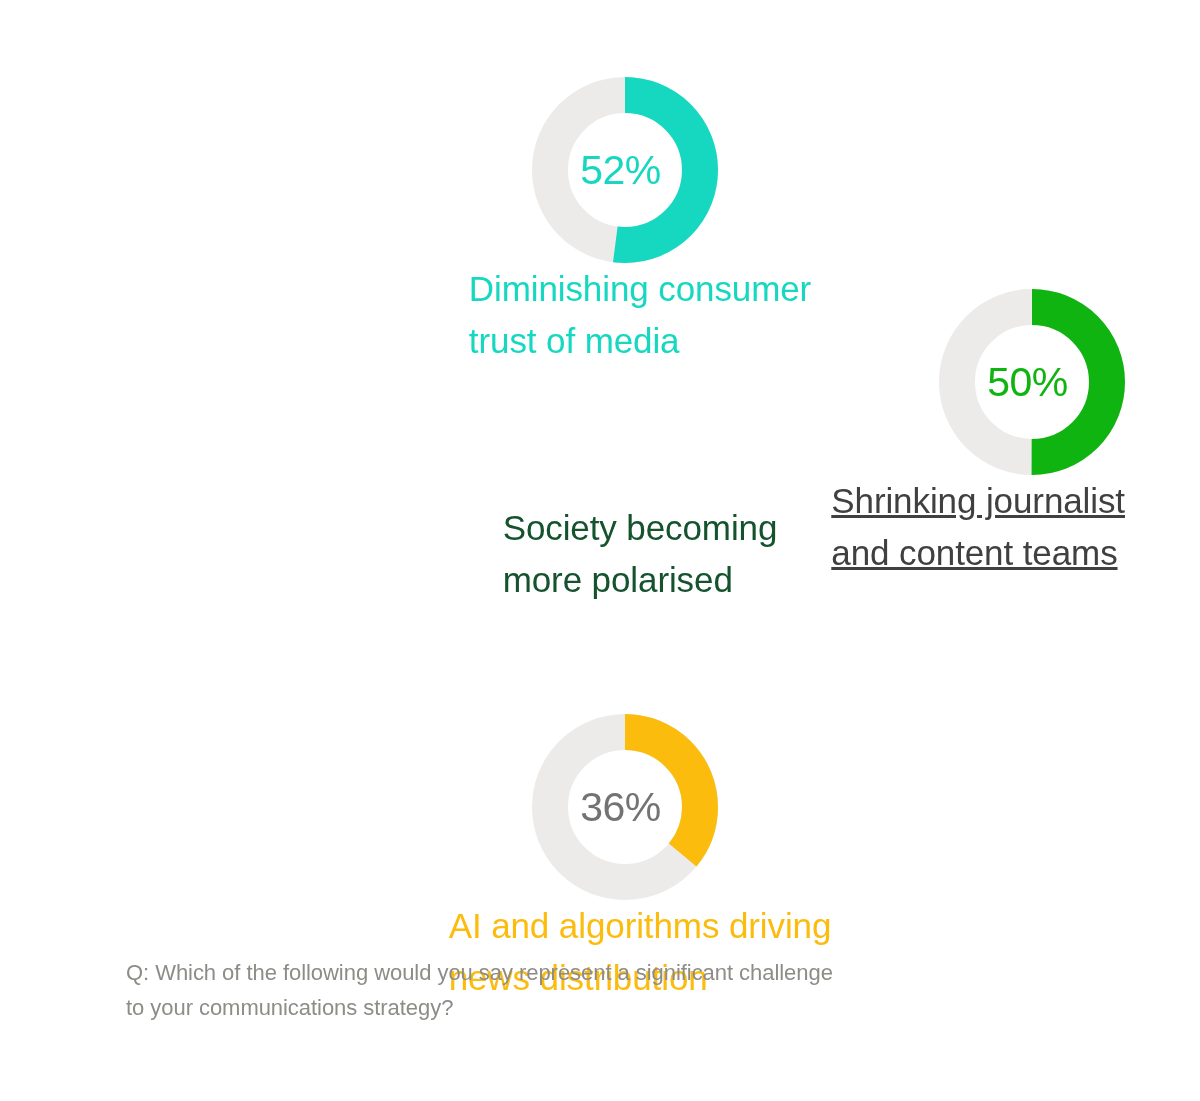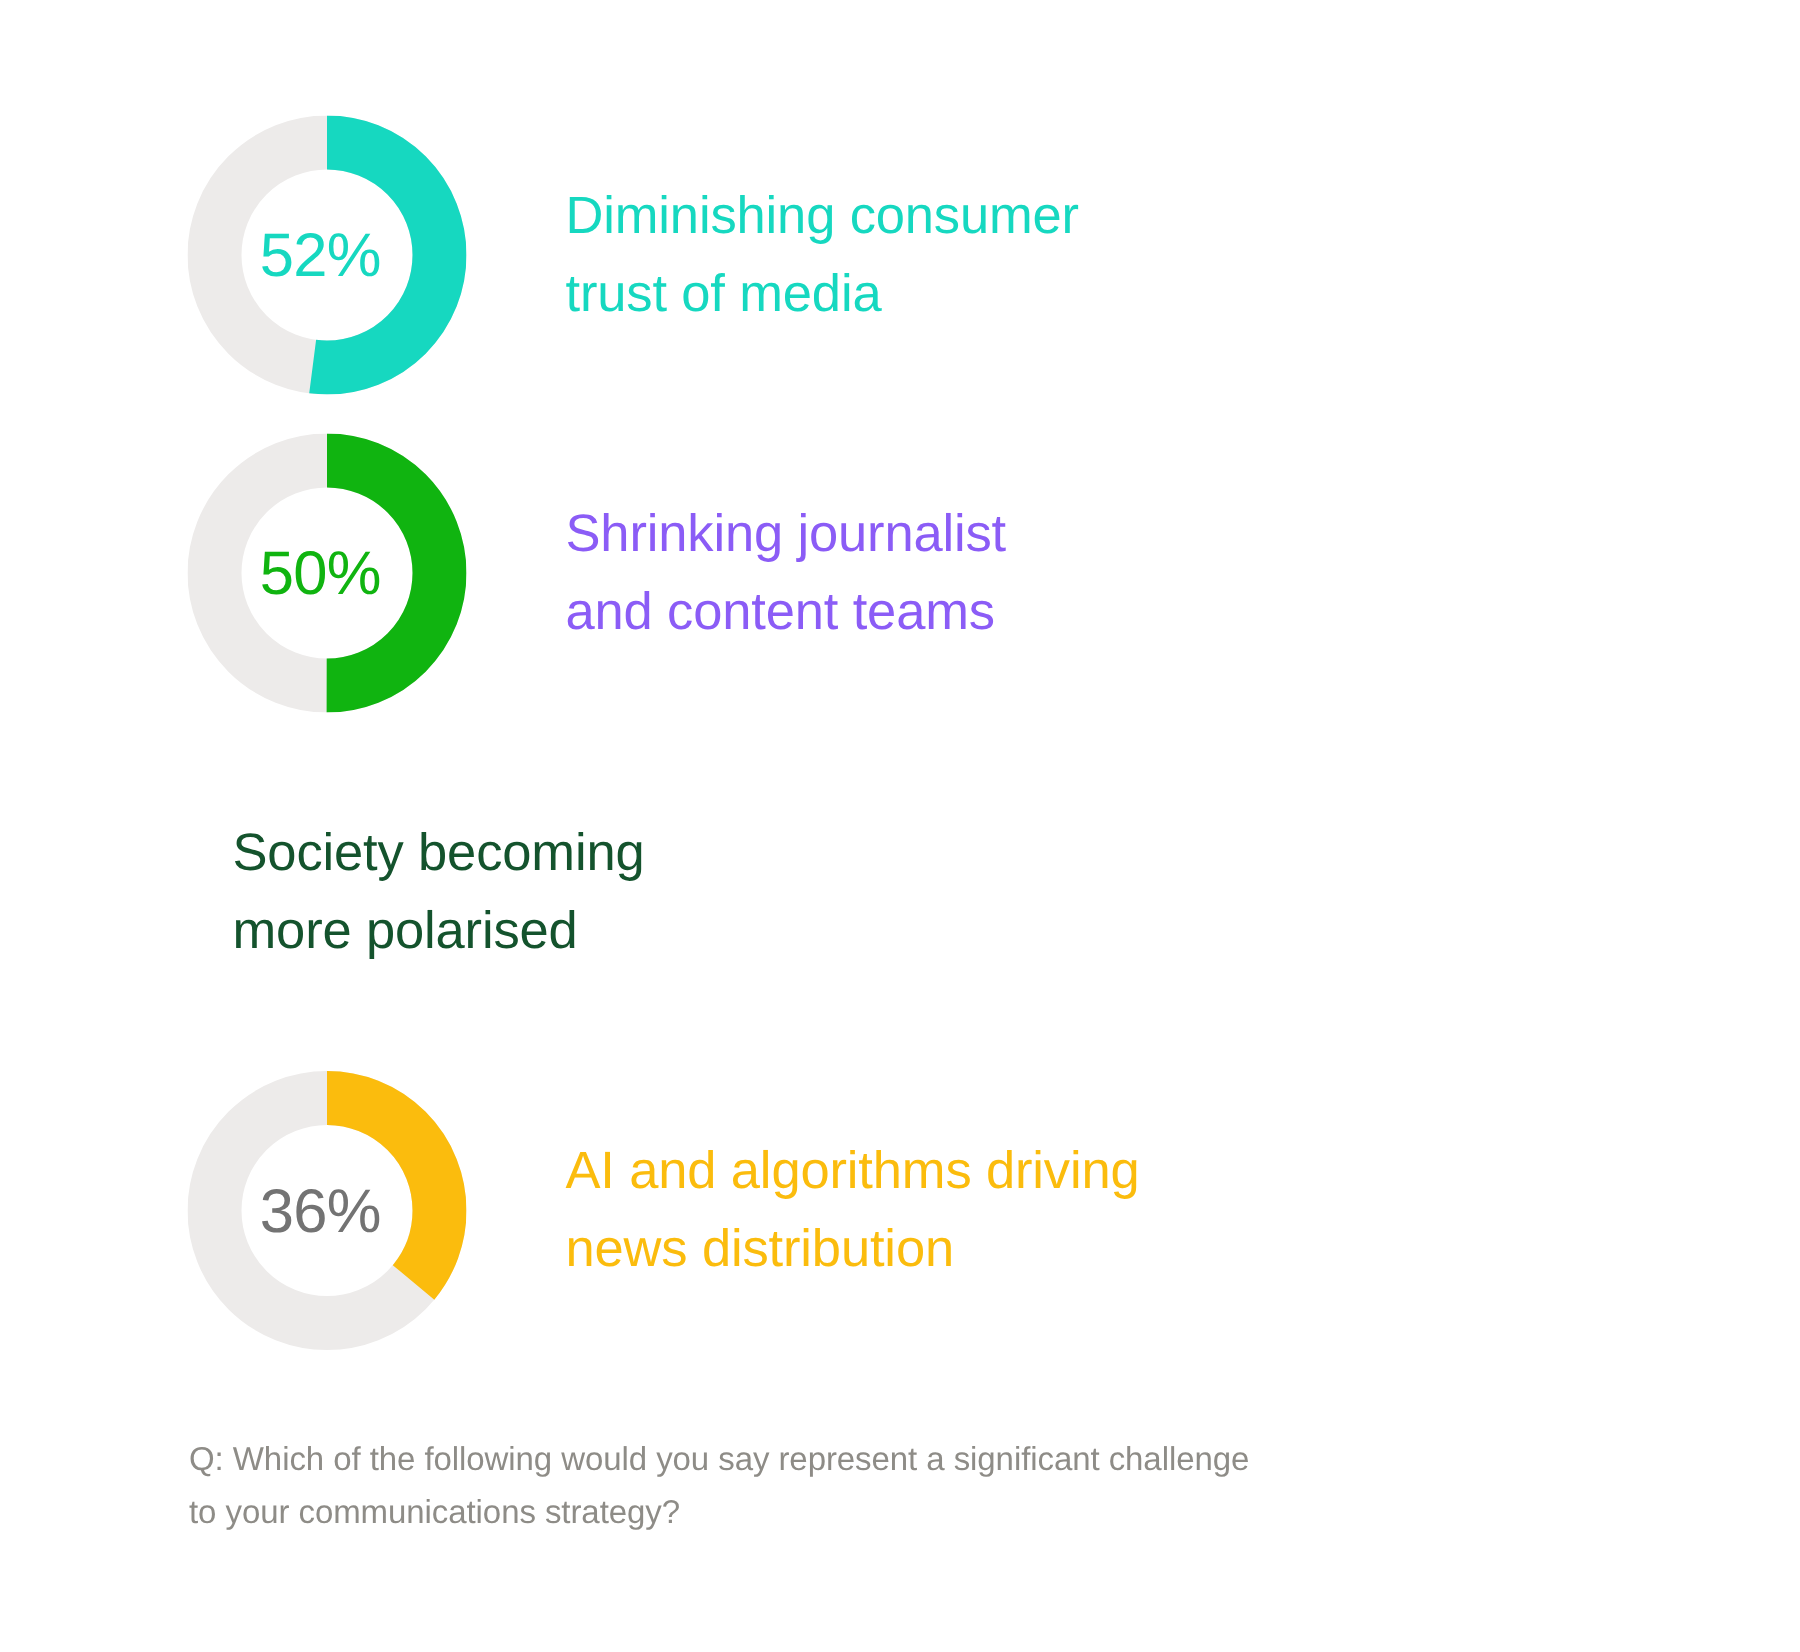--- a/index.html
+++ b/index.html
@@ -31,22 +31,22 @@
     top: 0;
     width: 1200px;
   }
 
   .stat-row {
     position: absolute;
     left: 125px;
     width: 1000px;
     height: 186px;
     display: flex;
+    flex-direction: column;
     align-items: center;
-    gap: 36px;
   }
 
   .donut-wrap {
     position: relative;
     width: 186px;
     height: 186px;
     flex: 0 0 186px;
   }
 
   .donut-svg {
@@ -105,29 +105,29 @@
         <div class="donut-wrap">
           <svg class="donut-svg" viewBox="0 0 186 186">
             <circle cx="93" cy="93" r="75" fill="none" stroke="#edebea" stroke-width="36"></circle>
             <circle cx="93" cy="93" r="75" fill="none" stroke="#16d8c0" stroke-width="36" stroke-dasharray="245.04422698000388 471.23889803846896" transform="rotate(-90 93 93)"></circle>
           </svg>
           <div class="donut-center-label" style="color: rgb(22, 216, 192);">52%</div>
         </div>
         <div class="row-label" style="color: rgb(22, 216, 192);">Diminishing consumer
 trust of media</div>
       </div>
-      <div class="stat-row" style="top: 289px;">
+      <div class="stat-row" style="top: 289px; align-items: flex-end;">
         <div class="donut-wrap">
           <svg class="donut-svg" viewBox="0 0 186 186">
             <circle cx="93" cy="93" r="75" fill="none" stroke="#edebea" stroke-width="36"></circle>
             <circle cx="93" cy="93" r="75" fill="none" stroke="#10b410" stroke-width="36" stroke-dasharray="235.61944901923448 471.23889803846896" transform="rotate(-90 93 93)"></circle>
           </svg>
           <div class="donut-center-label" style="color: rgb(16, 180, 16);">50%</div>
         </div>
-        <div class="row-label" style="color: #8b5cf6;">Shrinking journalist
+        <div class="row-label" style="color: #404040; text-decoration: underline;">Shrinking journalist
 and content teams</div>
       </div>
       <div class="stat-row" style="top: 502px;">
         <div class="row-label" style="color: #14532d;">Society becoming
 more polarised</div>
       </div>
       <div class="stat-row" style="top: 714px;">
         <div class="donut-wrap">
           <svg class="donut-svg" viewBox="0 0 186 186">
             <circle cx="93" cy="93" r="75" fill="none" stroke="#edebea" stroke-width="36"></circle>

